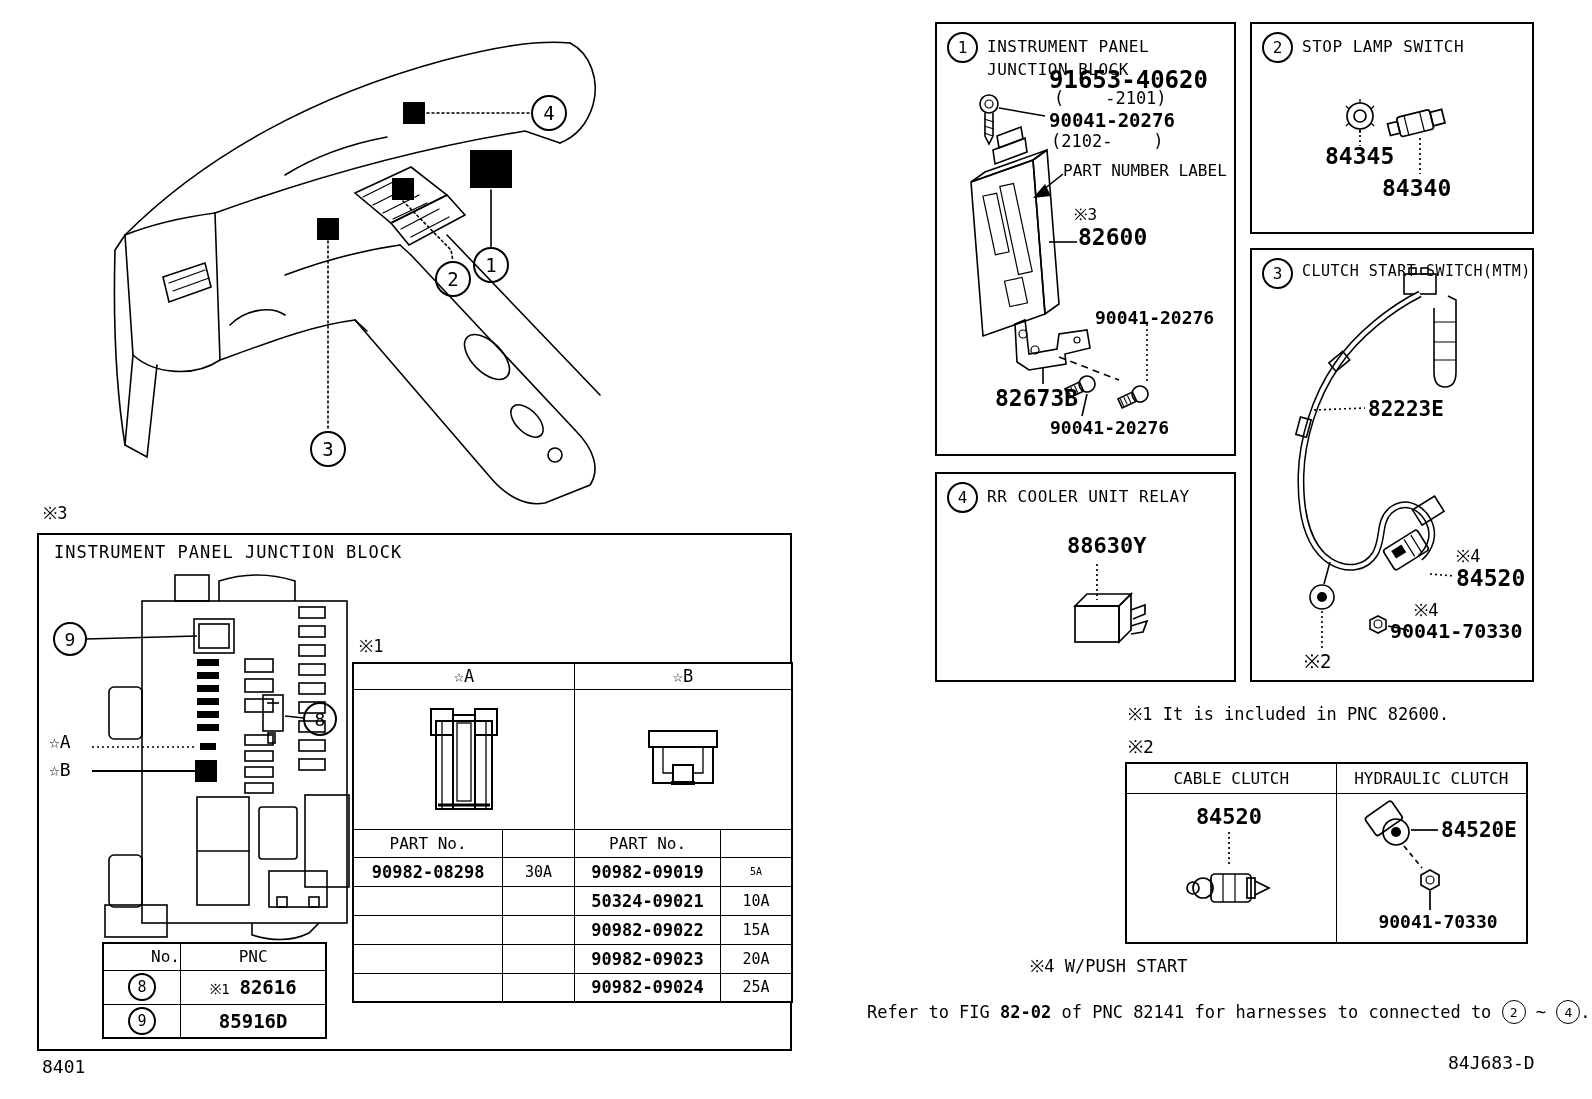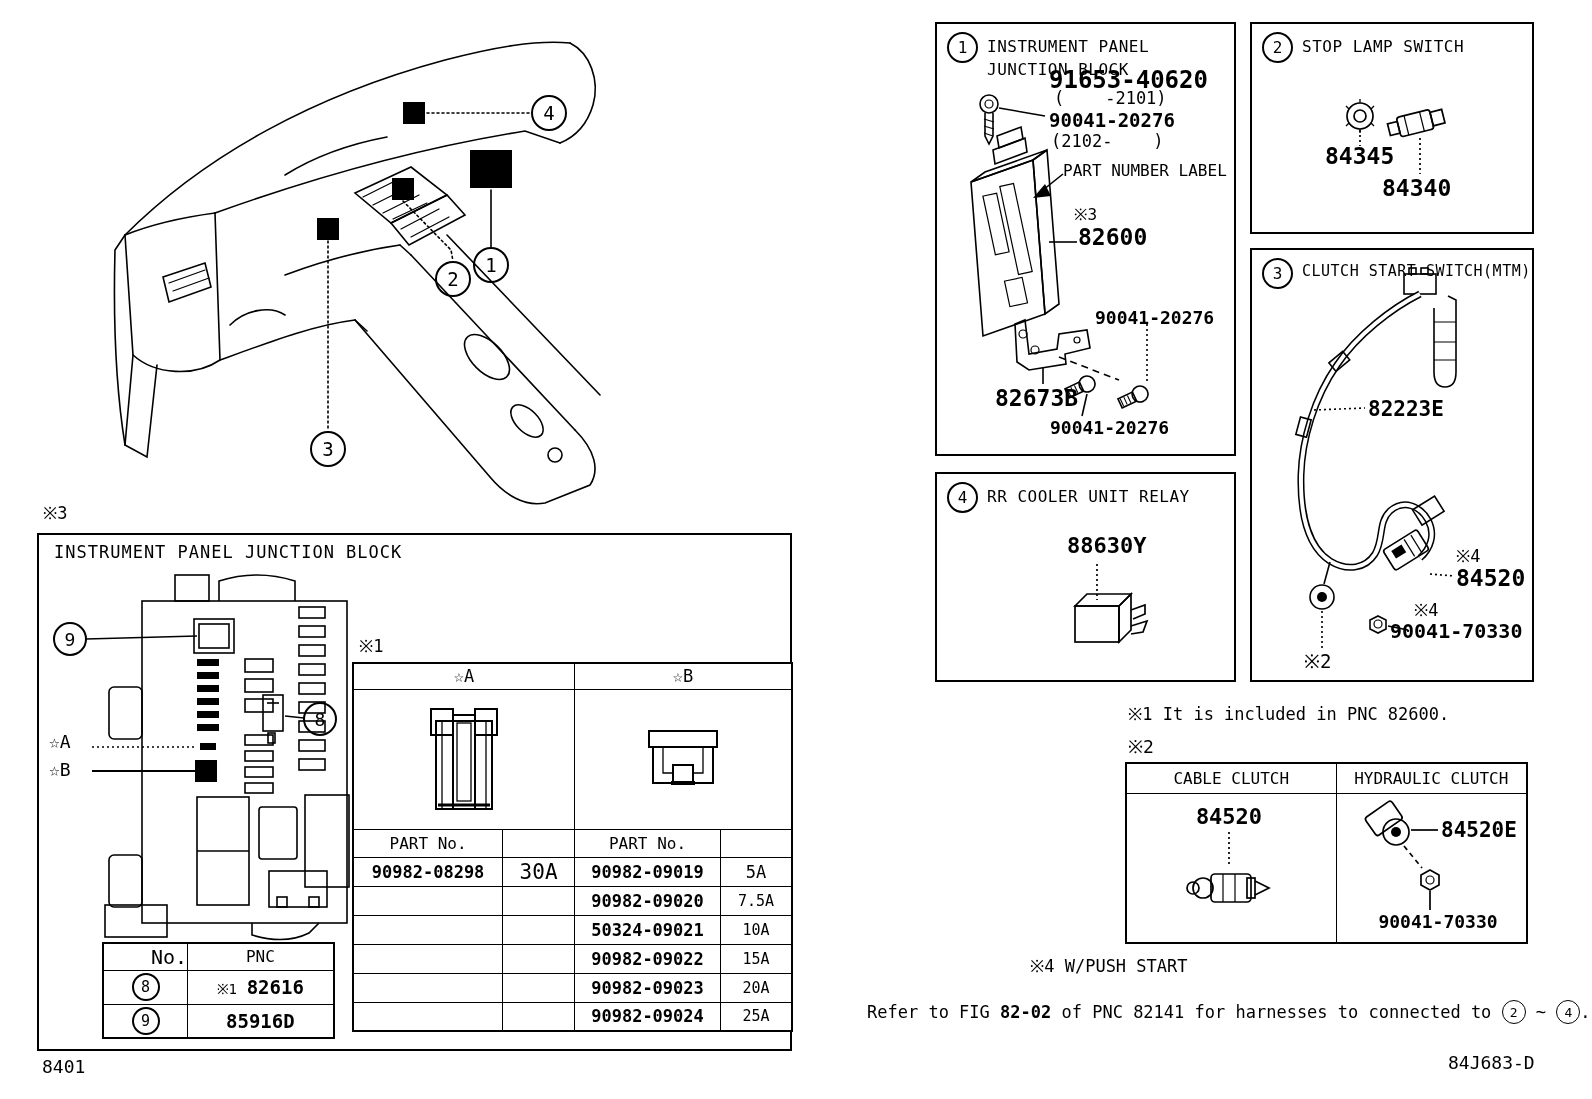--- a/index.html
+++ b/index.html
@@ -160,21 +160,21 @@
     <div class="lbl" style="left:10px;top:198px;font-size:18px;">☆A</div>
     <div class="lbl" style="left:10px;top:226px;font-size:18px;">☆B</div>
 
     <table class="tbl" style="left:63px;top:407px;">
       <colgroup>
           <col style="width:62px">
           <col style="width:146px">
         </colgroup>
       <tbody>
           <tr style="height:27px;">
-        <td style="font-size:20px;padding-left:47px;">No.</td>
+        <td style="font-size:16px;padding-left:47px;">No.</td>
         <td style="font-size:16px;margin-top:16px;">PNC</td>
       </tr>
       <tr style="height:34px;">
         <td><span class="circ" style="width:24px;height:24px;font-size:15px;">8</span></td>
         <td><span style="font-size:14px;">※1</span> <span class="b" style="font-size:19px;">82616</span></td>
       </tr>
       <tr style="height:34px;">
         <td><span class="circ" style="width:24px;height:24px;font-size:15px;">9</span></td>
         <td class="b" style="font-size:19px;">85916D</td>
       </tr>
@@ -218,29 +218,23 @@
         </td>
       </tr>
       <tr style="height:28px;font-size:16px;">
         <td>PART No.</td>
         <td></td>
         <td>PART No.</td>
         <td></td>
       </tr>
       <tr style="height:29px;">
         <td class="b" style="font-size:17px;">90982-08298</td>
-        <td style="font-size:21px;margin-top:40px;">30A</td>
+        <td style="font-size:15px;margin-top:40px;">30A</td>
         <td class="b" style="font-size:17px;">90982-09019</td>
-        <td style="font-size:17px;">5A</td>
-      </tr>
-      <tr style="height:29px;">
-        <td></td>
-        <td></td>
-        <td class="b" style="font-size:17px;">90982-09020</td>
-        <td style="font-size:15px;">7.5A</td>
+        <td style="font-size:10px;">5A</td>
       </tr>
       <tr style="height:29px;">
         <td></td>
         <td></td>
         <td class="b" style="font-size:17px;">50324-09021</td>
         <td style="font-size:15px;">10A</td>
       </tr>
       <tr style="height:29px;">
         <td></td>
         <td></td>

